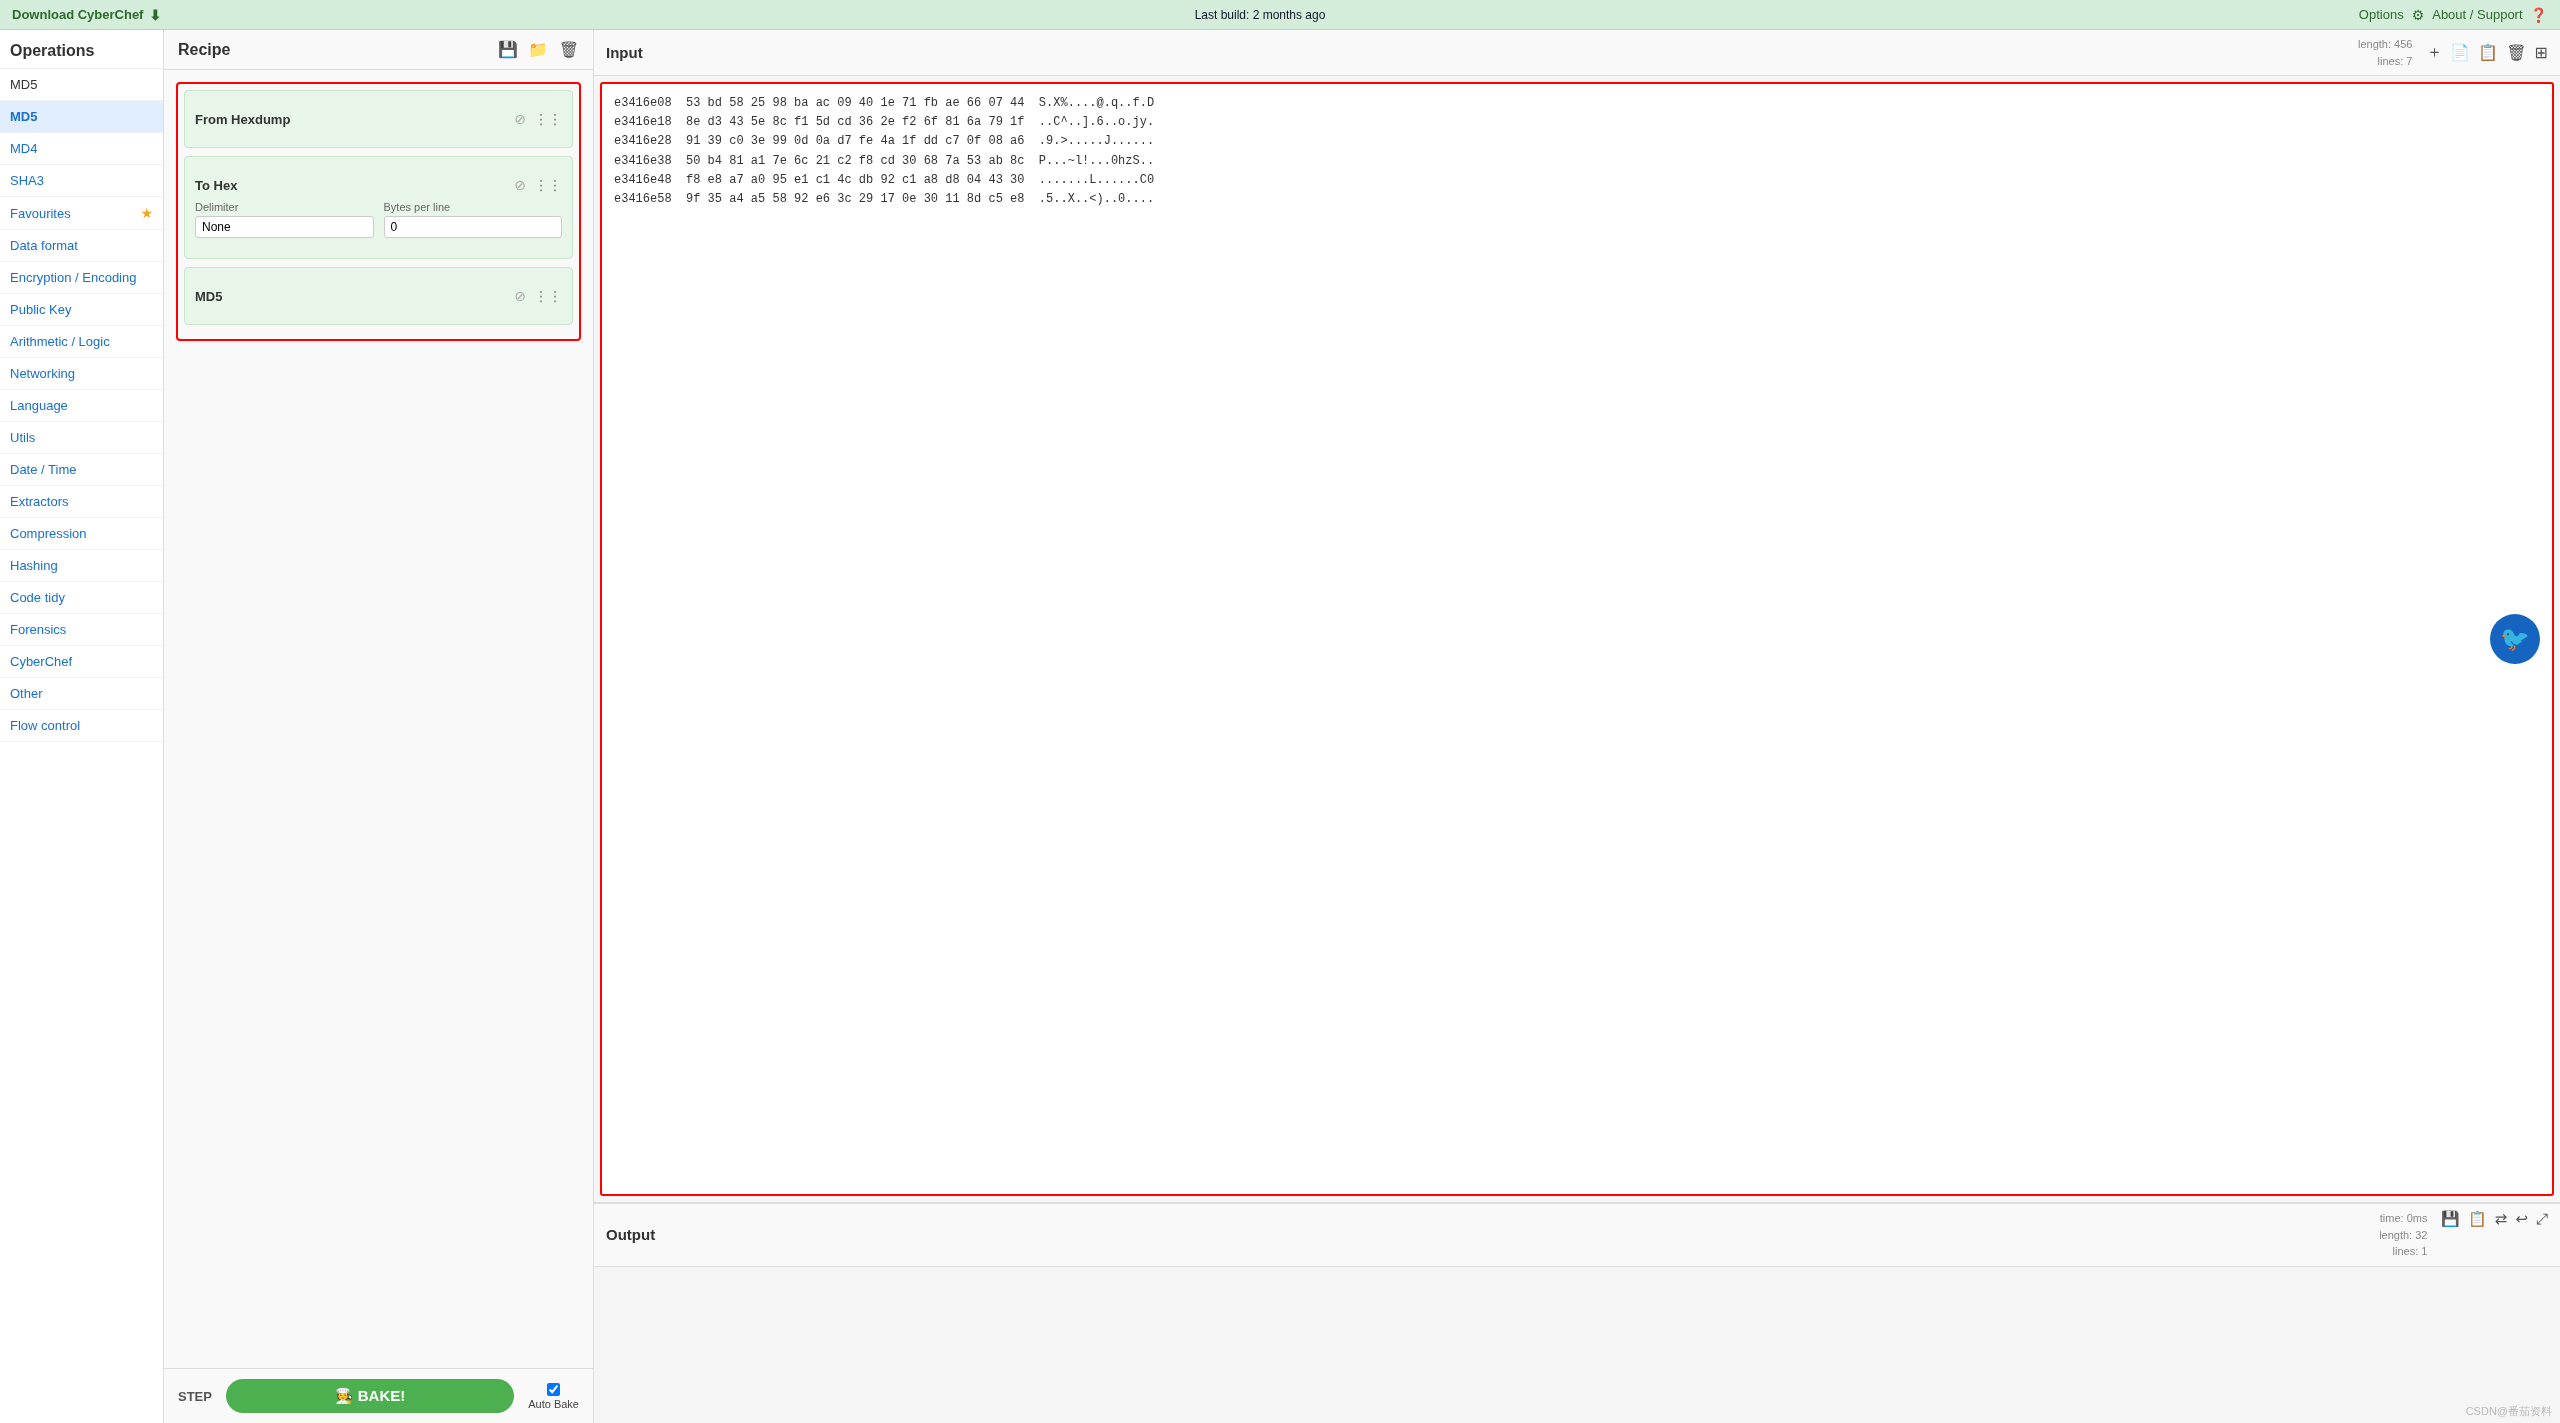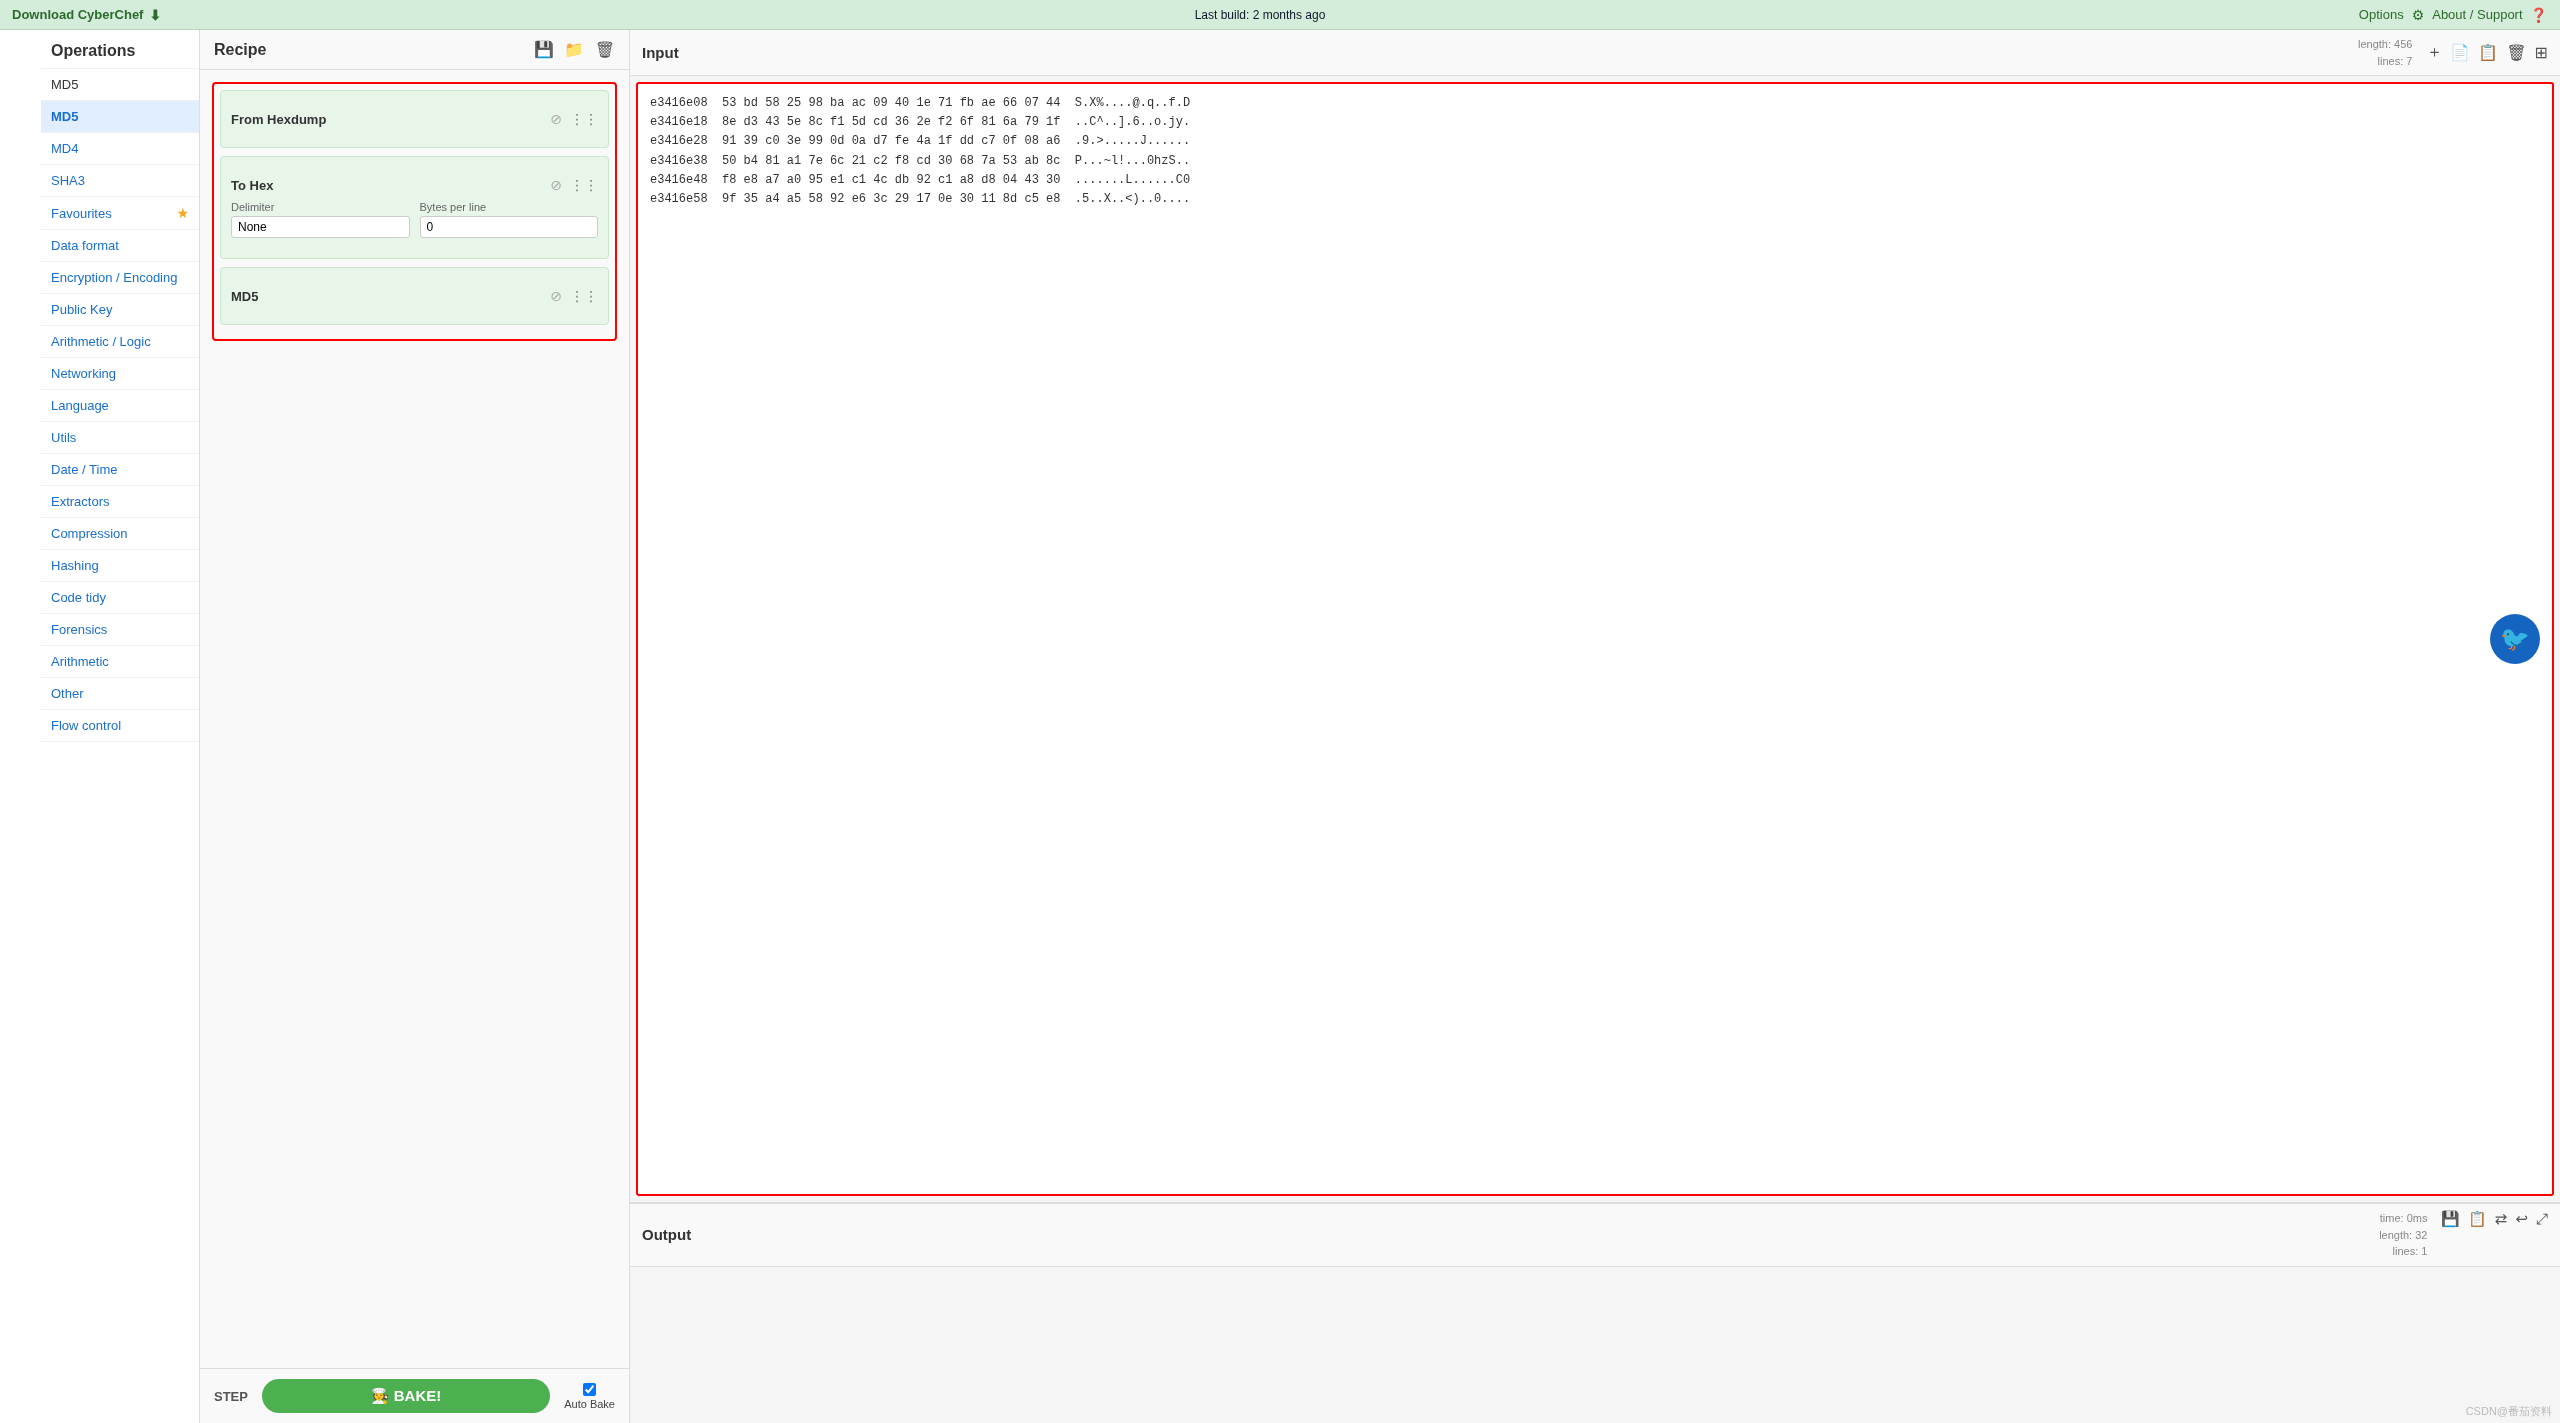--- a/index.html
+++ b/index.html
@@ -17,28 +17,27 @@
     }
     .topbar-left { display: flex; align-items: center; gap: 6px; color: #2d6a2d; font-weight: bold; font-size: 13px; }
     .topbar-center { color: #0f172a; font-size: 12px; }
     .topbar-right { display: flex; align-items: center; gap: 8px; color: #2d6a2d; font-size: 13px; }
 
     
     .main-layout { display: flex; flex: 1; overflow: hidden; }
 
     
     .sidebar {
-      width: 200px;
+      width: 164px;
       background: #fff;
       border-right: 1px solid #ddd;
       display: flex;
       flex-direction: column;
       overflow-y: auto;
       flex-shrink: 0;
-      padding-left: 41px;
     }
     .sidebar-title {
       padding: 12px 10px 8px 10px;
       font-size: 16px;
       font-weight: bold;
       color: #333;
       border-bottom: 1px solid #eee;
     }
     .sidebar-item {
       padding: 8px 10px;
@@ -341,21 +340,21 @@
     <div class="sidebar-item">
       <span>Hashing</span>
     </div>
     <div class="sidebar-item">
       <span>Code tidy</span>
     </div>
     <div class="sidebar-item">
       <span>Forensics</span>
     </div>
     <div class="sidebar-item">
-      <span>Arithmetic</span>
+      <span>CyberChef</span>
     </div>
     <div class="sidebar-item">
       <span>Other</span>
     </div>
     <div class="sidebar-item">
       <span>Flow control</span>
     </div>
   </div>
 
   <div class="recipe-area">

